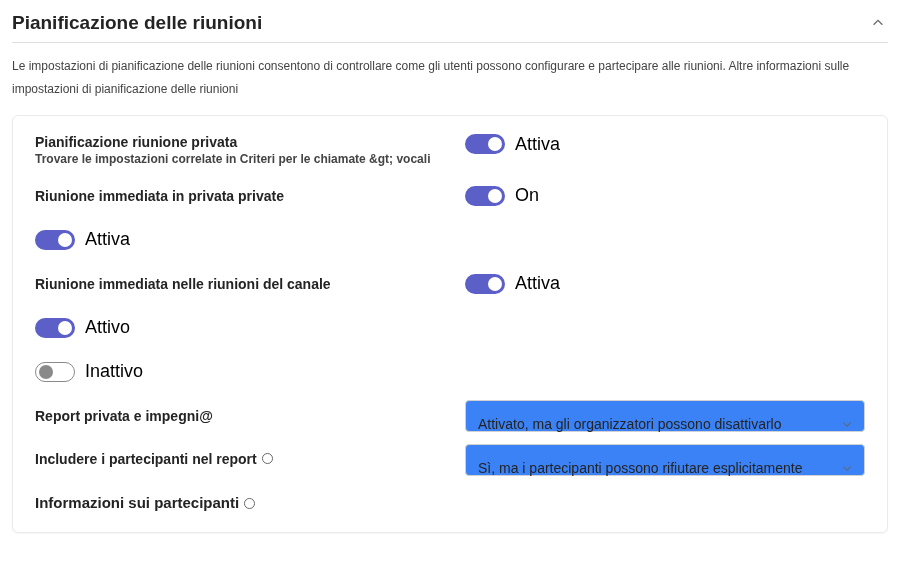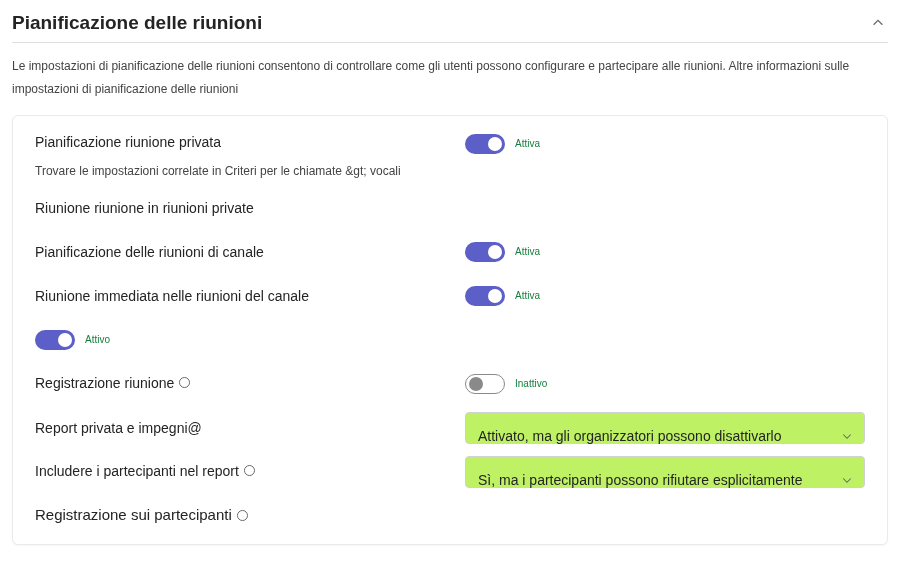--- a/index.html
+++ b/index.html
@@ -57,29 +57,30 @@
       display: flex;
       align-items: center;
       min-height: 44px;
       padding: 2px 0;
     }
     .row.with-sub { align-items: flex-start; padding-top: 8px; padding-bottom: 8px; }
     .label-col {
       width: 430px;
       flex-shrink: 0;
       padding-right: 18px;
+      font-weight: bold;
     }
     .label-title {
       font-size: 14px;
       color: #242424;
     }
     .label-sub {
       font-size: 12px;
       color: #444;
-      margin-top: 14px;
+      margin-top: 2px;
     }
     .control-col {
       flex: 1;
       display: flex;
       align-items: center;
       gap: 10px;
     }
     .toggle {
       width: 40px;
       height: 20px;
@@ -105,29 +106,29 @@
     .toggle.on .knob {
       background: #ffffff;
       right: 3px;
     }
     .toggle.off .knob {
       background: #8a8a8a;
       left: 3px;
       top: 2px;
     }
     .toggle-label {
-      font-size: 10px;
-      color: #15803d;
+      font-size: 18px;
+      color: #000000;
     }
     .select {
       width: 400px;
       height: 32px;
       border: 1px solid #d1d1d1;
       border-radius: 4px;
-      background: #bef264;
+      background: #3b82f6;
       display: flex;
       align-items: center;
       justify-content: space-between;
       padding: 16px 10px 0 12px;
       cursor: pointer;
       font-size: 14px;
       color: #242424;
     }
     .select .chev-down {
       width: 14px;
@@ -167,28 +168,31 @@
       <div class="control-col">
         <div class="toggle on">
             <div class="knob"></div>
           </div>
         <div class="toggle-label">Attiva</div>
       </div>
     </div>
 
     <div class="row">
       <div class="label-col">
-        <div class="label-title">Riunione riunione in riunioni private</div>
-      </div>
-    </div>
-
-    <div class="row">
-      <div class="label-col">
-        <div class="label-title">Pianificazione delle riunioni di canale</div>
-      </div>
+        <div class="label-title">Riunione immediata in privata private</div>
+      </div>
+      <div class="control-col">
+        <div class="toggle on">
+            <div class="knob"></div>
+          </div>
+        <div class="toggle-label">On</div>
+      </div>
+    </div>
+
+    <div class="row">
       <div class="control-col">
         <div class="toggle on">
             <div class="knob"></div>
           </div>
         <div class="toggle-label">Attiva</div>
       </div>
     </div>
 
     <div class="row">
       <div class="label-col">
@@ -205,30 +209,20 @@
     <div class="row">
       <div class="control-col">
         <div class="toggle on">
             <div class="knob"></div>
           </div>
         <div class="toggle-label">Attivo</div>
       </div>
     </div>
 
     <div class="row">
-      <div class="label-col">
-        <div class="label-title">
-          <span>Registrazione riunione</span>
-          <span class="info-icon">
-            <svg width="13" height="13" viewBox="0 0 16 16" fill="none" stroke="#666" stroke-width="1.2">
-                <circle cx="8" cy="8" r="6.2"></circle>
-              </svg>
-          </span>
-        </div>
-      </div>
       <div class="control-col">
         <div class="toggle off">
             <div class="knob"></div>
           </div>
         <div class="toggle-label">Inattivo</div>
       </div>
     </div>
 
     <div class="row">
       <div class="label-col">
@@ -267,21 +261,21 @@
                 <path d="M3 6 L8 11 L13 6"></path>
               </svg>
           </span>
         </div>
       </div>
     </div>
 
     <div class="row">
       <div class="label-col">
         <div class="label-title" style="font-size:15px;">
-          <span>Registrazione sui partecipanti</span>
+          <span>Informazioni sui partecipanti</span>
           <span class="info-icon">
             <svg width="13" height="13" viewBox="0 0 16 16" fill="none" stroke="#666" stroke-width="1.2">
                 <circle cx="8" cy="8" r="6.2"></circle>
               </svg>
           </span>
         </div>
       </div>
     </div>
 
   </div>

